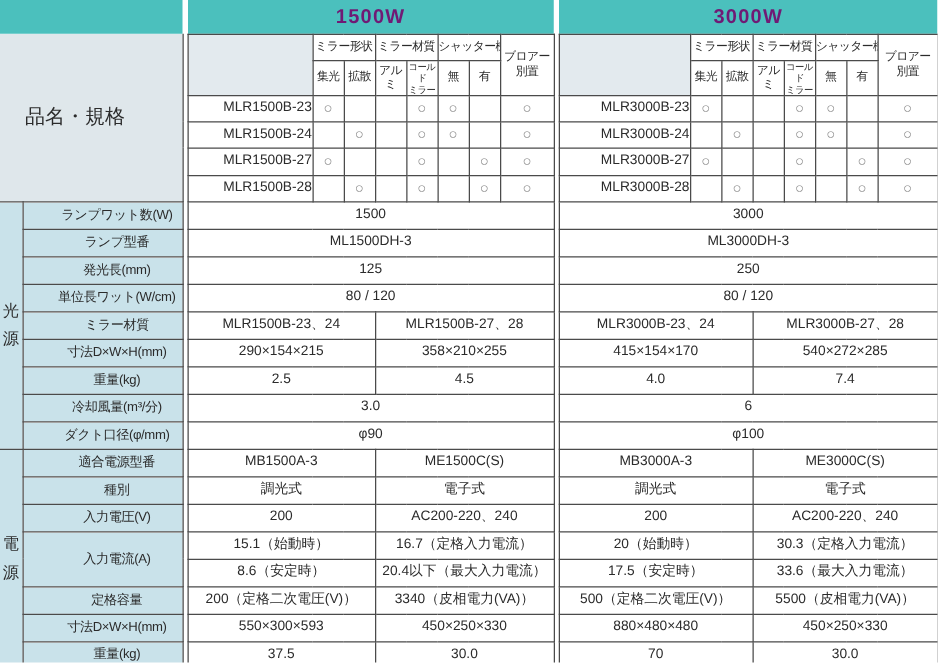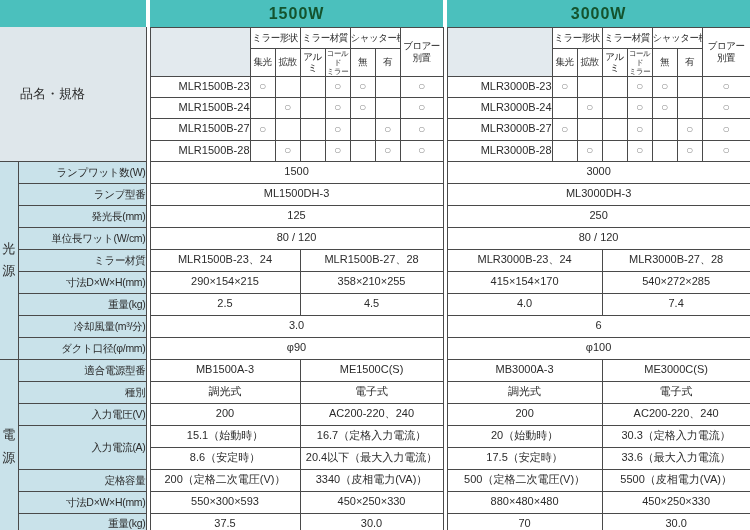--- a/index.html
+++ b/index.html
@@ -2,32 +2,32 @@
 <html><head>
 <meta charset="utf-8">
 <style>
   html,body{margin:0;padding:0;background:#fff;}
   body{font-family:"Liberation Sans","DejaVu Sans",sans-serif;color:#2b2b2b;}
   .wrap{width:750px;height:530px;overflow:hidden;}
   table{width:750px;height:530px;border-collapse:collapse;table-layout:fixed;}
   td{border:1px solid #4a4a4a;font-size:11px;text-align:center;vertical-align:middle;
      padding:0;overflow:hidden;background:#fff;line-height:1.2;}
   td.gap{border:none;background:#fff;}
-  td.teal{background:#4bc0bd;border:none;color:#14532d;font-weight:bold;font-size:16px;
+  td.teal{background:#4bc0bd;border:none;color:#701a75;font-weight:bold;font-size:16px;
           letter-spacing:1px;}
   td.hinmei{background:#dfe7eb;border-top:none;border-left:none;text-align:left;
-            padding-left:20px;font-size:13px;margin-top:19px;}
+            padding-left:20px;font-size:16px;margin-top:19px;}
   td.corner{background:#e3eaee;}
   td.subhead{font-size:9.5px;letter-spacing:-0.5px;white-space:nowrap;}
   td.subsmall{font-size:9.5px;letter-spacing:-0.5px;}
   td.coldmirror{font-size:7.5px;letter-spacing:-0.5px;}
   td.blower{font-size:9.5px;letter-spacing:-0.5px;}
   td.prewrap{white-space:pre-line;}
   td.prodname{text-align:right;padding-left:8px;font-size:11px;}
-  td.rowlabel{background:#c9e2ea;text-align:right;padding-left:23px;font-size:10.5px;
+  td.rowlabel{background:#c9e2ea;text-align:center;padding-left:23px;font-size:10.5px;
               letter-spacing:-0.3px;white-space:nowrap;border-left:none;}
   td.side{background:#c9e2ea;font-size:13px;line-height:1.7;white-space:pre-line;
           border-left:none;}
   td.circ{color:#8f8f8f;font-size:12px;}
   td.val{font-size:11px;margin-top:36px;}
 </style>
 </head>
 <body>
 
 <div class="wrap">

